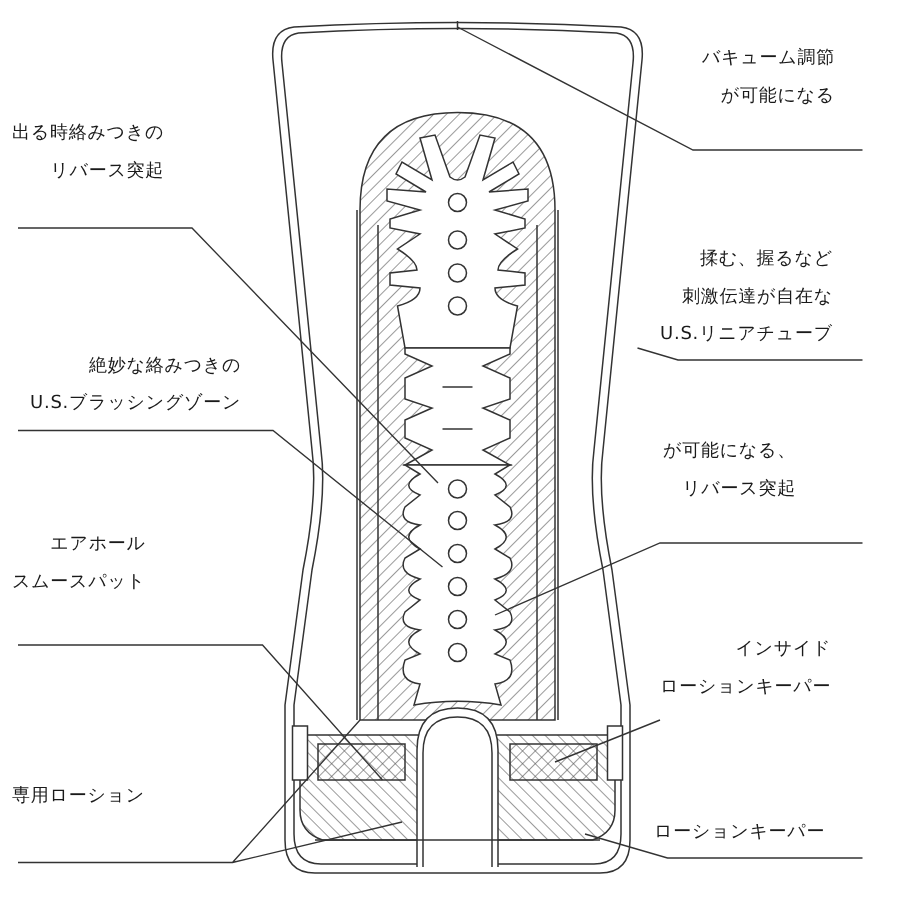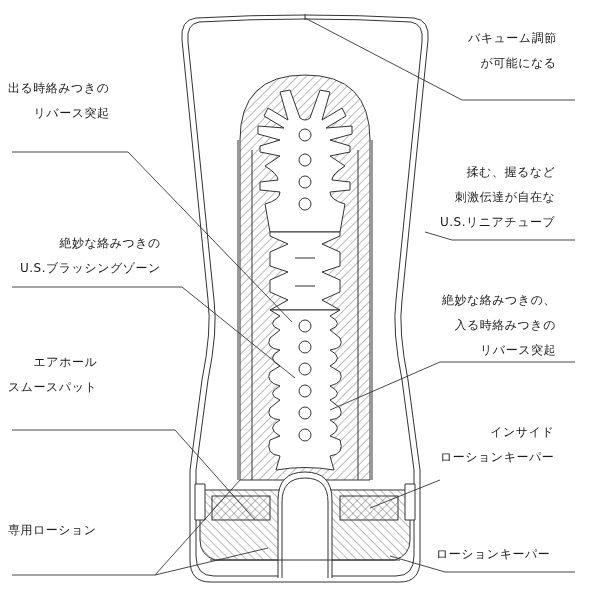--- a/index.html
+++ b/index.html
@@ -109,22 +109,21 @@
 <div class="label" style="left:468px; top:26px;">
   <span>バキューム調節</span>
   <span>が可能になる</span>
 </div>
 <div class="label" style="left:440px; top:160px;">
   <span>揉む、握るなど</span>
   <span>刺激伝達が自在な</span>
   <span>U.S.リニアチューブ</span>
 </div>
 <div class="label" style="left:442px; top:288px;">
-  <span>絶妙な絡みつきの、</span>
-  <span>入る時絡みつきの</span>
+  <span>が可能になる、</span>
   <span>リバース突起</span>
 </div>
 <div class="label" style="left:440px; top:420px;">
   <span>インサイド</span>
   <span>ローションキーパー</span>
 </div>
 <div class="label" style="left:436px; top:542px;">
   <span>ローションキーパー</span>
 </div>
 

